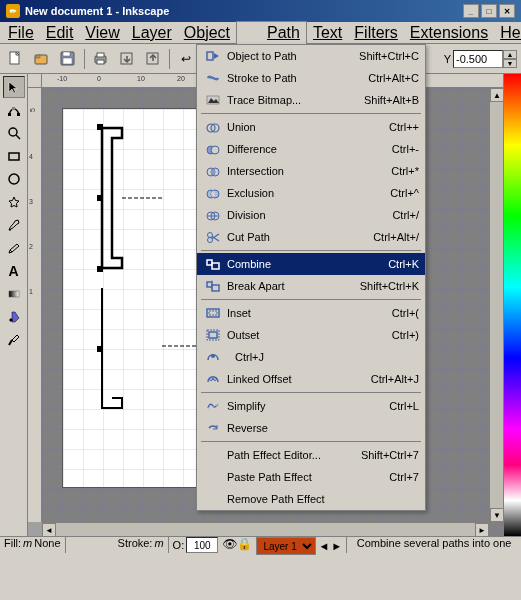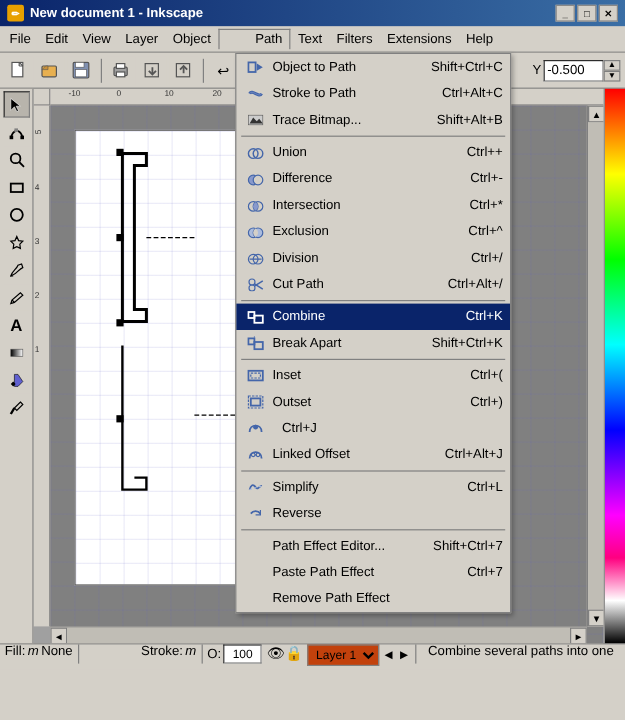--- a/index.html
+++ b/index.html
@@ -58,23 +58,24 @@
       background: #d4d0c8;
       border-bottom: 1px solid #808080;
       display: flex;
       align-items: center;
       height: 22px;
       padding: 0 2px;
     }
     .menu-item {
       padding: 2px 6px;
       cursor: pointer;
-      font-size: 11px;
+      font-size: 16px;
       color: #000;
       white-space: nowrap;
+      text-decoration: underline;
     }
     .menu-item:hover, .menu-item.active {
       background: #0a246a;
       color: white;
     }
     .menu-item.active {
       background: #d4d0c8;
       color: #000;
       border: 1px solid #808080;
       border-bottom: none;

